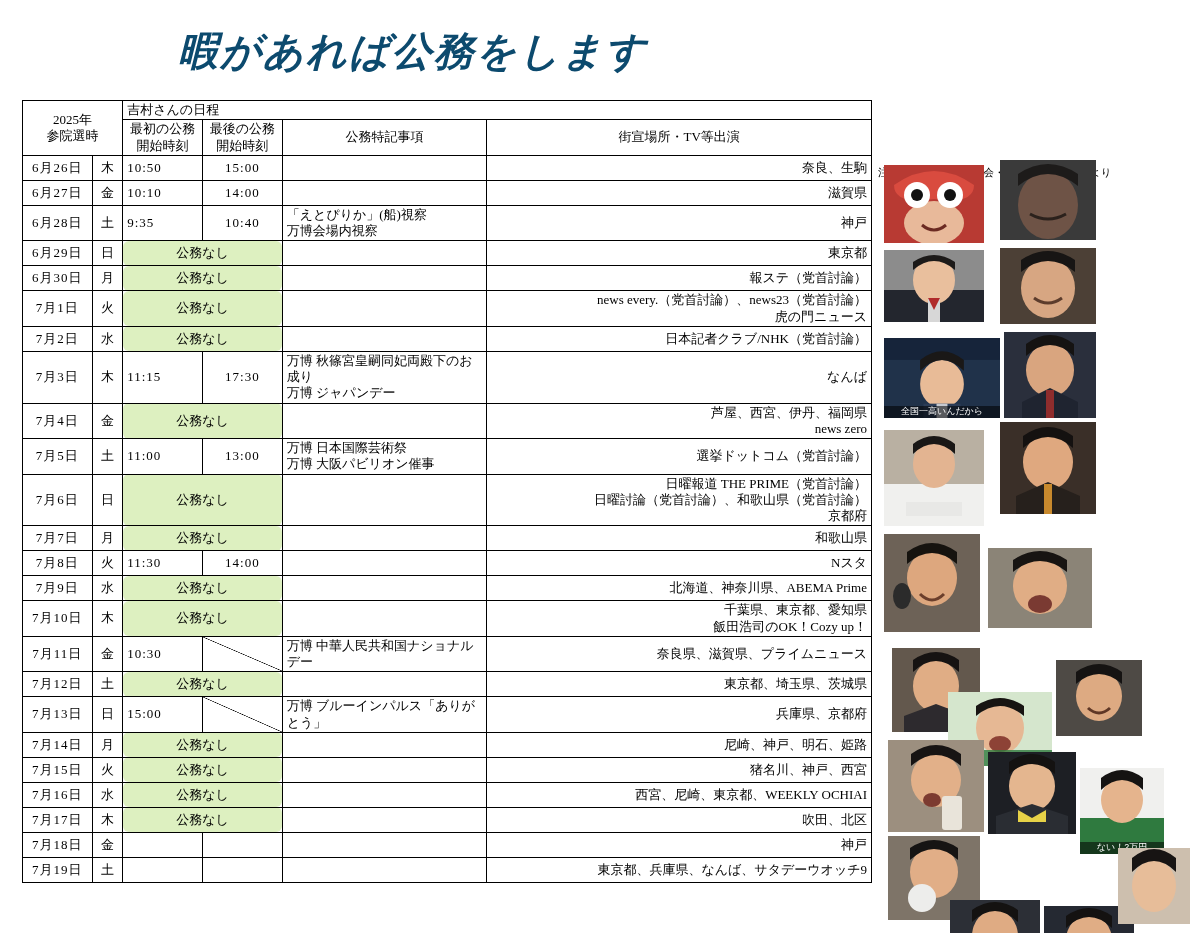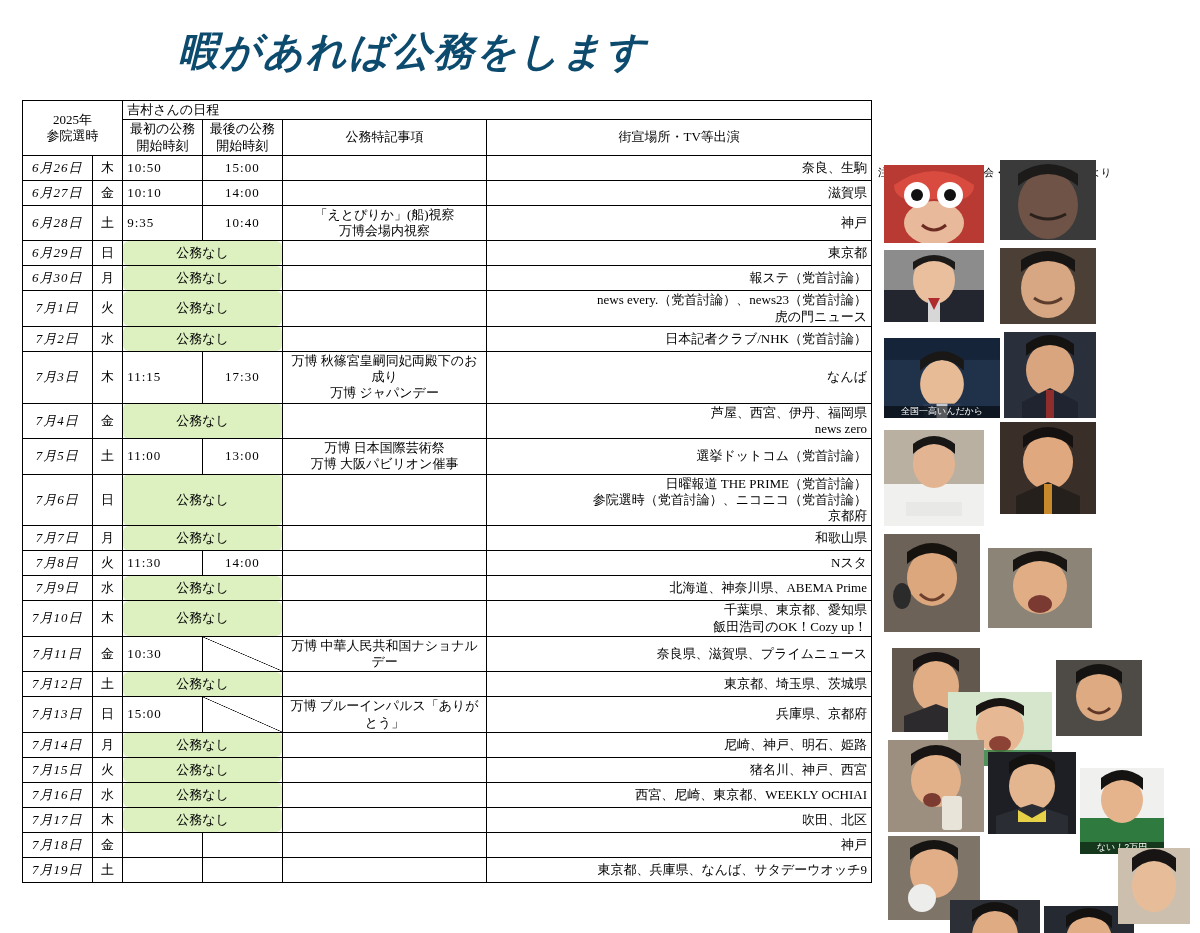--- a/index.html
+++ b/index.html
@@ -44,25 +44,25 @@
     font-family: "Liberation Serif", "DejaVu Serif", serif;
   }
   table.sched td, table.sched th {
     border: 1px solid #000;
     padding: 1px 4px;
     font-size: 13px;
     font-weight: normal;
     vertical-align: middle;
     line-height: 1.25;
   }
-  .c-date   { width: 68px;  text-align: center; letter-spacing: 1px; font-style: italic; }
+  .c-date   { width: 68px;  text-align: center; letter-spacing: 1px; }
   .c-dow    { width: 30px;  text-align: center; }
   .c-start  { width: 78px;  text-align: left; }
   .c-end    { width: 78px;  text-align: center; }
-  .c-note   { width: 200px; text-align: center; font-size: 11px; }
+  .c-note   { width: 200px; text-align: left; font-size: 11px; }
   .c-media  { width: 376px; text-align: right; }
 
   .hdr-year {
     text-align: center;
     font-size: 12px;
     line-height: 1.5;
     padding: 4px 2px;
   }
   .hdr-main {
     text-align: left;
@@ -346,21 +346,21 @@
           <td class="c-date">
             <div>7月6日</div>
           </td>
           <td class="c-dow">
             <div>日</div>
           </td>
           <td class="noduty" colspan="2">公務なし</td>
           <td class="c-note two-line"></td>
           <td class="c-media">
             <div>日曜報道 THE PRIME（党首討論）</div>
-            <div>参院選時（党首討論）、ニコニコ（党首討論）</div>
+            <div>日曜討論（党首討論）、和歌山県（党首討論）</div>
             <div>京都府</div>
           </td>
         </tr>
         <tr class="row-h">
           <td class="c-date">
             <div>7月7日</div>
           </td>
           <td class="c-dow">
             <div>月</div>
           </td>

